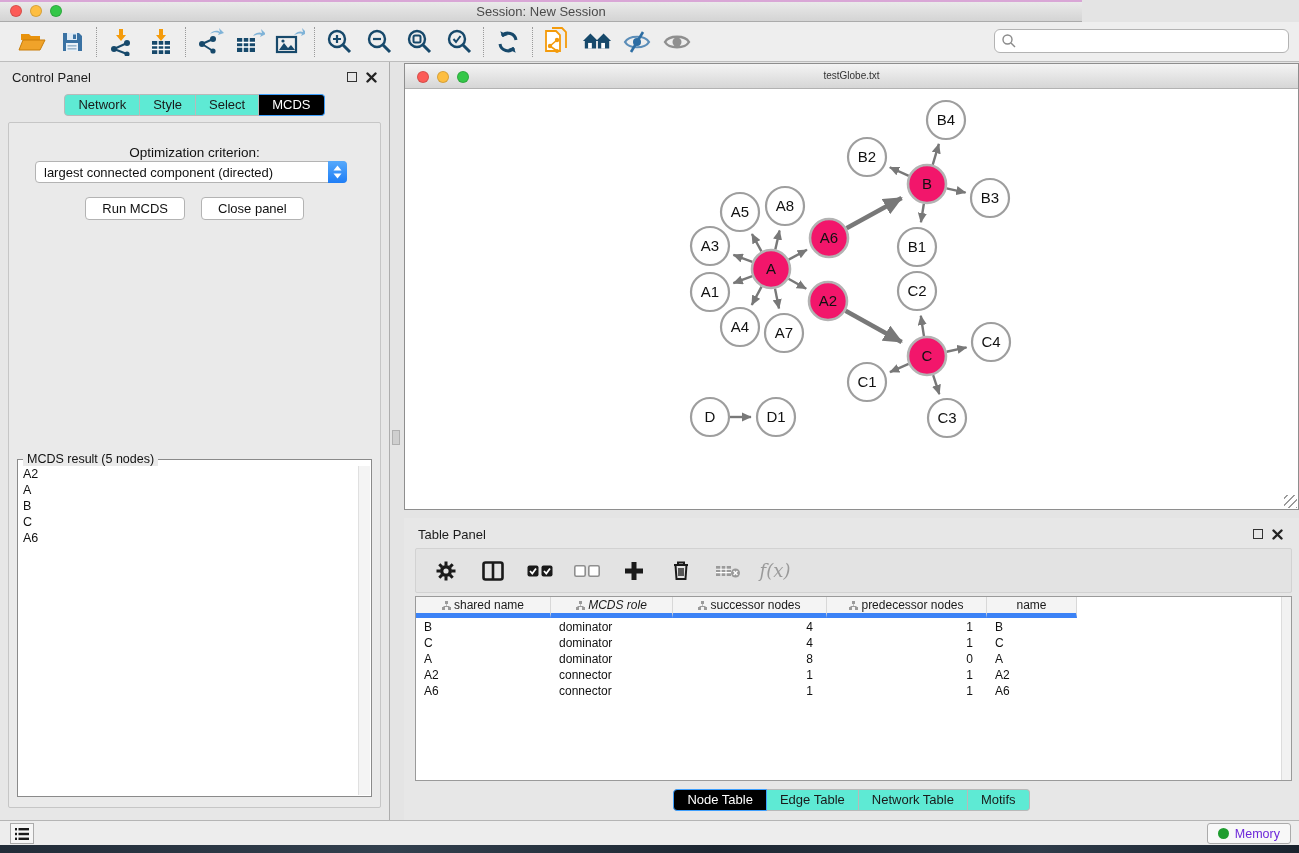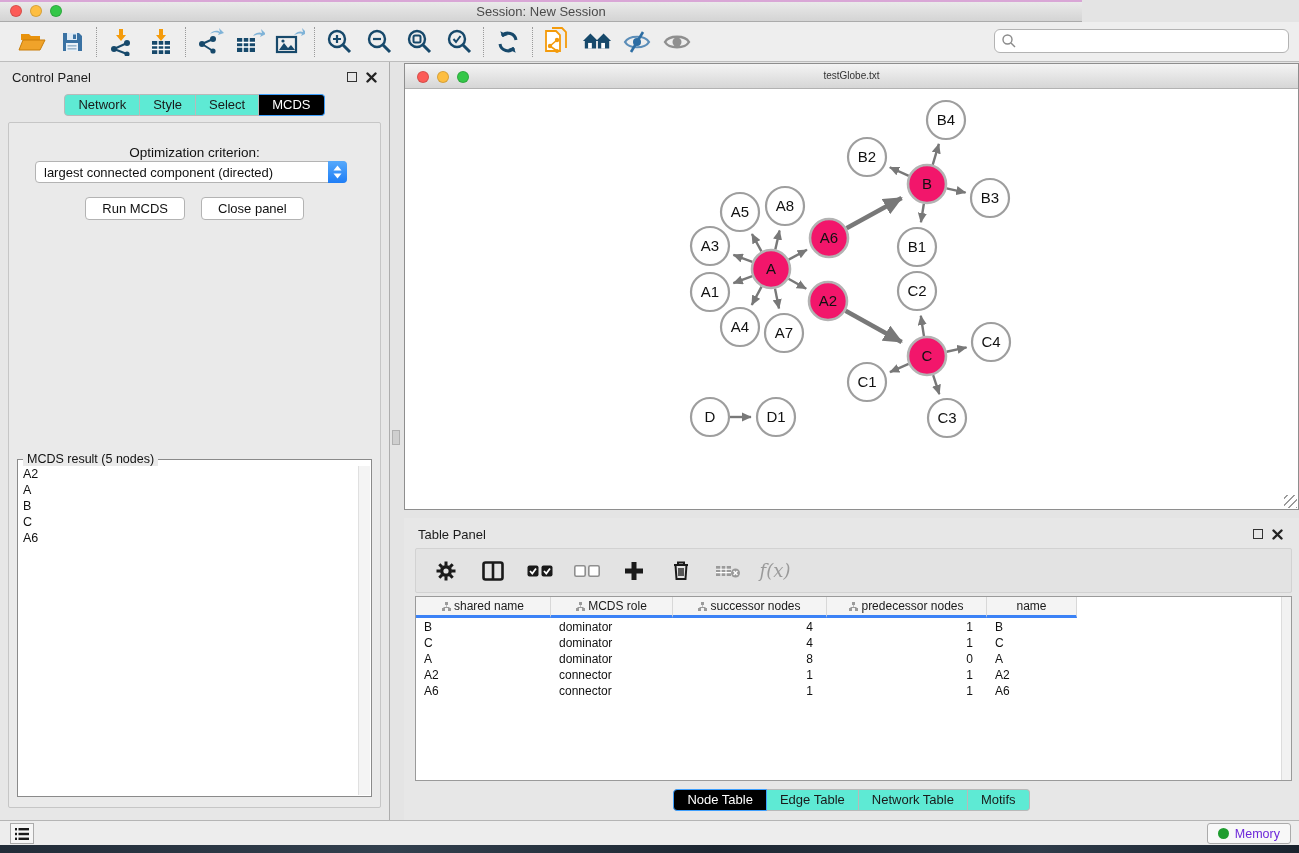--- a/index.html
+++ b/index.html
@@ -66,21 +66,21 @@
     background:repeating-linear-gradient(135deg, transparent 0 2px, #9a9a9a 2px 3px, transparent 3px 5px); }
 
   
   .table-panel { position:absolute; left:404px; top:518px; width:895px; height:302px; background:#e7e7e7; }
   .tp-header { position:absolute; left:0; top:5px; width:100%; height:22px; padding:0 16px 0 14px; display:flex; align-items:center; }
   .tp-toolbar { position:absolute; left:11px; right:7px; top:30px; height:45px; background:#e3e3e3;
     border:1px solid #d2d2d2; border-radius:2px; display:flex; align-items:center; gap:19px; padding-left:16px; }
   .tp-toolbar .ticon { width:28px; }
   .tp-table { position:absolute; left:11px; right:7px; top:78px; bottom:39px; background:#fff; border:1px solid #9a9a9a; overflow:hidden; }
   .thead { position:absolute; left:0; top:0; height:21px; display:flex; }
-  .th { height:21px; background:#f4f4f4; border-right:1px solid #d8d8d8; border-bottom:3px solid #3b82f6;
+  .th { height:21px; background:#f4f4f4; border-right:1px solid #d8d8d8; border-bottom:5px solid #3b82f6;
     display:flex; align-items:center; justify-content:center; gap:3px; font-size:12px; color:#1a1a1a; }
   .tbody { position:absolute; left:0; top:22px; right:11px; bottom:0; }
   .trow { display:flex; height:16px; }
   .td { font-size:12px; color:#111; line-height:16px; white-space:nowrap; }
   .v-scroll { position:absolute; right:0; top:0; width:10px; bottom:0; background:#f2f2f2; border-left:1px solid #ddd; }
   .tp-tabs { position:absolute; left:0; right:0; bottom:9px; display:flex; justify-content:center; }
 
   
   .statusbar { position:absolute; left:0; top:820px; width:1299px; height:25px; background:#ededed; border-top:1px solid #b5b5b5; }
   .list-btn { position:absolute; left:10px; top:2px; width:24px; height:21px; background:#f6f6f6; border:1px solid #ababab;
@@ -503,21 +503,21 @@
             <svg width="9" height="9" viewBox="0 0 9 9">
               <g fill="#9a9a9a">
                 <rect x="3" y="0" width="3" height="3"></rect>
                 <rect x="0" y="6" width="3" height="3"></rect>
                 <rect x="6" y="6" width="3" height="3"></rect>
                 <path d="M4.2 3v2H1.5v1h6V5H4.8V3z"></path>
               </g>
             </svg>
             <span>shared name</span>
           </div>
-          <div class="th" style="width: 122px;">
+          <div class="th" style="width: 122px; font-style: italic;">
             <svg width="9" height="9" viewBox="0 0 9 9">
               <g fill="#9a9a9a">
                 <rect x="3" y="0" width="3" height="3"></rect>
                 <rect x="0" y="6" width="3" height="3"></rect>
                 <rect x="6" y="6" width="3" height="3"></rect>
                 <path d="M4.2 3v2H1.5v1h6V5H4.8V3z"></path>
               </g>
             </svg>
             <span>MCDS role</span>
           </div>

